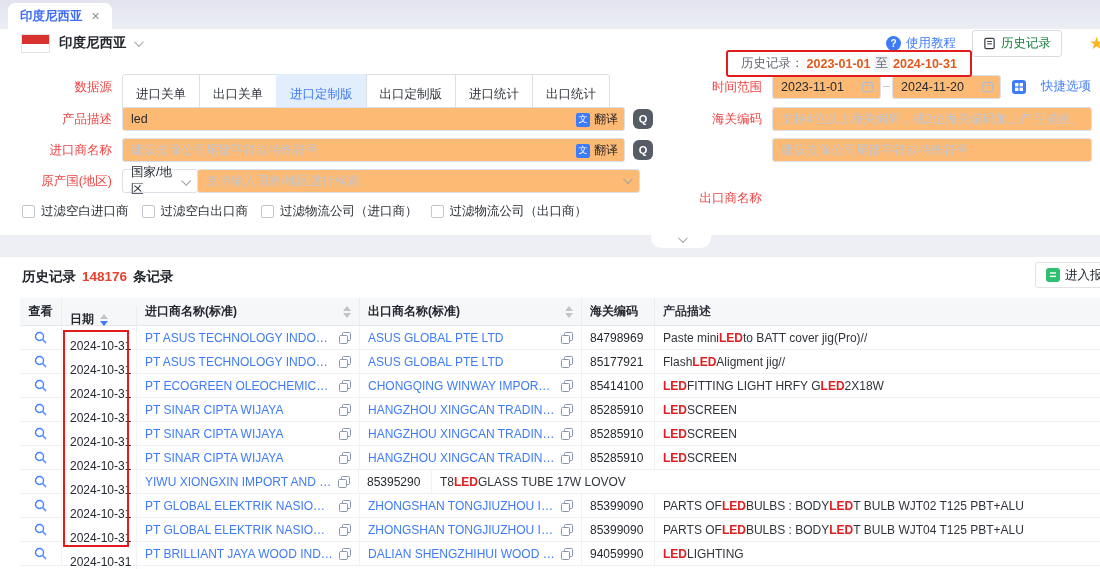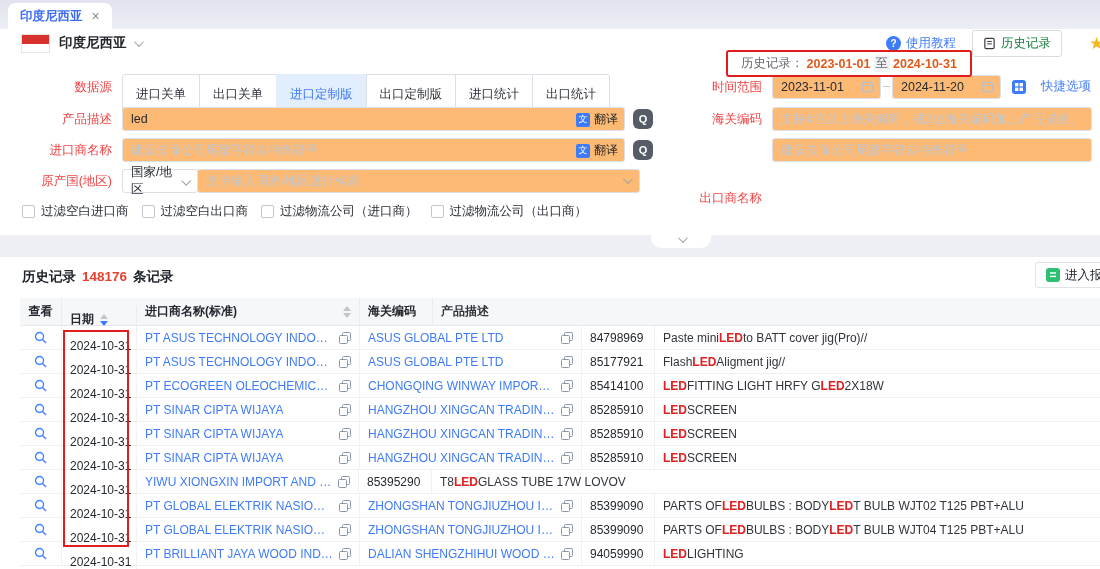--- a/index.html
+++ b/index.html
@@ -261,20 +261,27 @@
             <span class="car down on"></span>
           </span>
       </div>
       <div class="th c-imp">
           <span>进口商名称(标准)</span>
         <span class="sorter">
             <span class="car up"></span>
             <span class="car down"></span>
           </span>
       </div>
+      <div class="th c-exp">
+          <span>出口商名称(标准)</span>
+        <span class="sorter">
+            <span class="car up"></span>
+            <span class="car down"></span>
+          </span>
+      </div>
       <div class="th c-hs">
           <span>海关编码</span>
         </div>
       <div class="th c-desc" style="border-right:none;">
           <span>产品描述</span>
         </div>
     </div>
     <div id="tbody">
         <div class="trow">
           <div class="td c-view">

